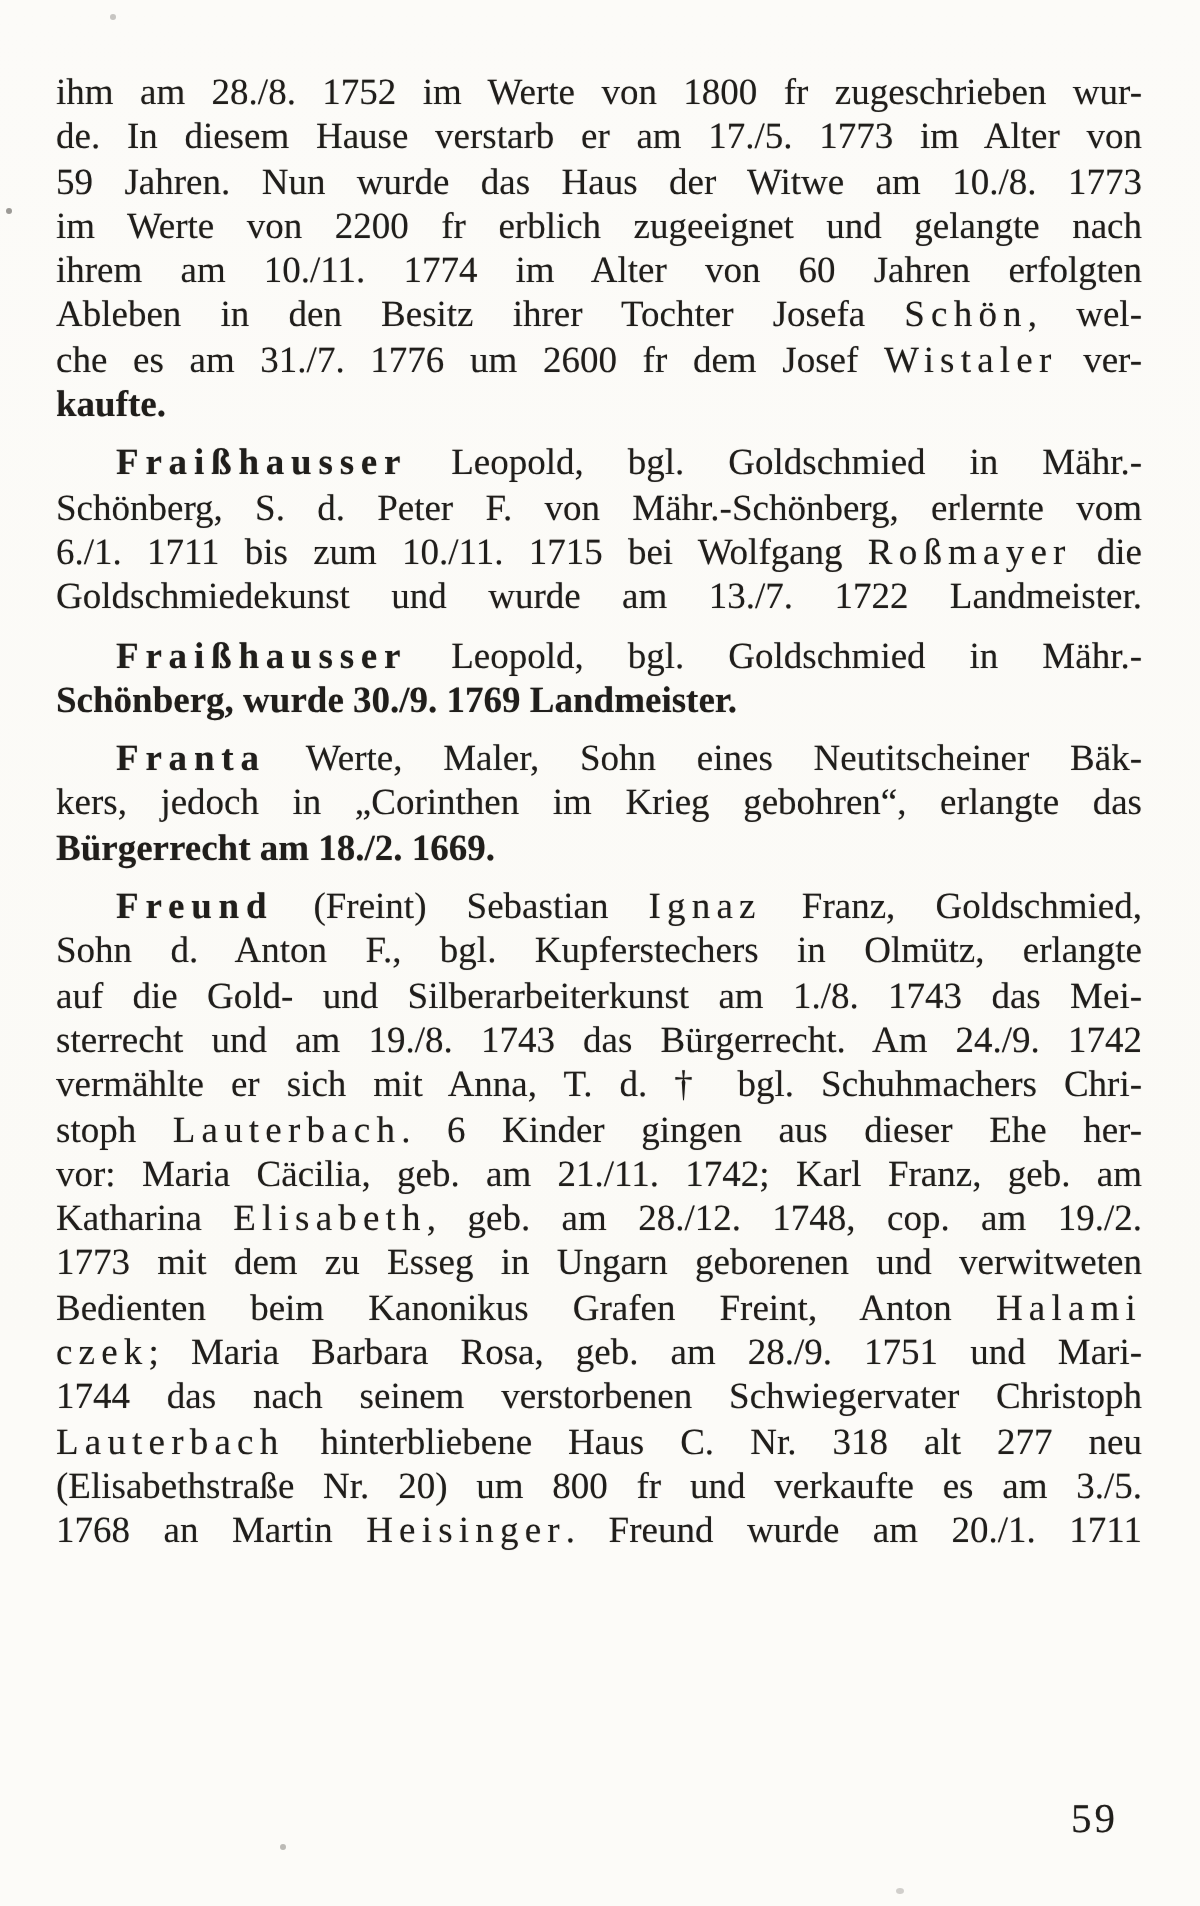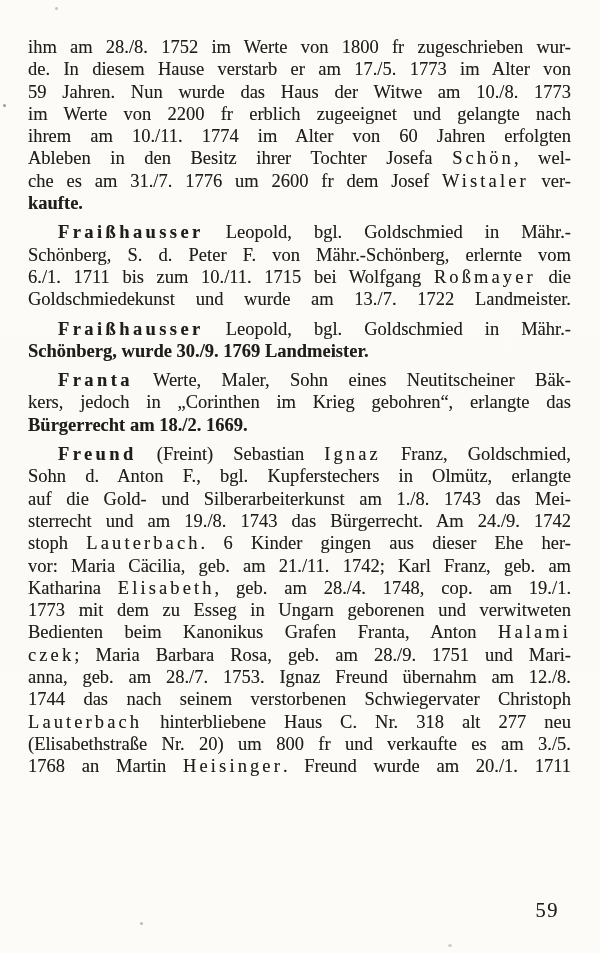--- a/index.html
+++ b/index.html
@@ -92,27 +92,27 @@
       <div class="para">
         <div class="line indent"><span class="head">Franta</span><span class="normal"> Werte, Maler, Sohn eines Neutitscheiner Bäk-</span></div>
         <div class="line"><span class="normal">kers, jedoch in „Corinthen im Krieg gebohren“, erlangte das</span></div>
         <div class="line last"><span class="normal">Bürgerrecht am 18./2. 1669.</span></div>
       </div>
       <div class="para">
         <div class="line indent"><span class="head">Freund</span><span class="normal"> (Freint) Sebastian </span><span class="sp">Ignaz</span><span class="normal"> Franz, Goldschmied,</span></div>
         <div class="line"><span class="normal">Sohn d. Anton F., bgl. Kupferstechers in Olmütz, erlangte</span></div>
         <div class="line"><span class="normal">auf die Gold- und Silberarbeiterkunst am 1./8. 1743 das Mei-</span></div>
         <div class="line"><span class="normal">sterrecht und am 19./8. 1743 das Bürgerrecht. Am 24./9. 1742</span></div>
+        <div class="line"><span class="normal">vermählte er sich mit Anna, T. d. † bgl. Schuhmachers Chri-</span></div>
         <div class="line"><span class="normal">stoph </span><span class="sp">Lauterbach</span><span class="normal">. 6 Kinder gingen aus dieser Ehe her-</span></div>
         <div class="line"><span class="normal">vor: Maria Cäcilia, geb. am 21./11. 1742; Karl Franz, geb. am</span></div>
-        <div class="line"><span class="normal">Katharina </span><span class="sp">Elisabeth</span><span class="normal">, geb. am 28./4. 1748, cop. am 19./1.</span></div>
+        <div class="line"><span class="normal">Katharina </span><span class="sp">Elisabeth</span><span class="normal">, geb. am 28./12. 1748, cop. am 19./2.</span></div>
         <div class="line"><span class="normal">1773 mit dem zu Esseg in Ungarn geborenen und verwitweten</span></div>
-        <div class="line"><span class="normal">Bedienten beim Kanonikus Grafen Franta, Anton </span><span class="sp">Halami</span></div>
+        <div class="line"><span class="normal">Bedienten beim Kanonikus Grafen Freint, Anton </span><span class="sp">Halami</span></div>
         <div class="line"><span class="sp">czek</span><span class="normal">; Maria Barbara Rosa, geb. am 28./9. 1751 und Mari-</span></div>
-        <div class="line"><span class="normal">anna, geb. am 28./7. 1753. Ignaz Freund übernahm am 12./8.</span></div>
         <div class="line"><span class="normal">1744 das nach seinem verstorbenen Schwiegervater Christoph</span></div>
         <div class="line"><span class="sp">Lauterbach</span><span class="normal"> hinterbliebene Haus C. Nr. 318 alt 277 neu</span></div>
         <div class="line"><span class="normal">(Elisabethstraße Nr. 20) um 800 fr und verkaufte es am 3./5.</span></div>
         <div class="line"><span class="normal">1768 an Martin </span><span class="sp">Heisinger</span><span class="normal">. Freund wurde am 20./1. 1711</span></div>
       </div>
     </div>
   <div class="page-number">59</div>
   <div class="speck s1"></div>
   <div class="speck s2"></div>
   <div class="speck s3"></div>

